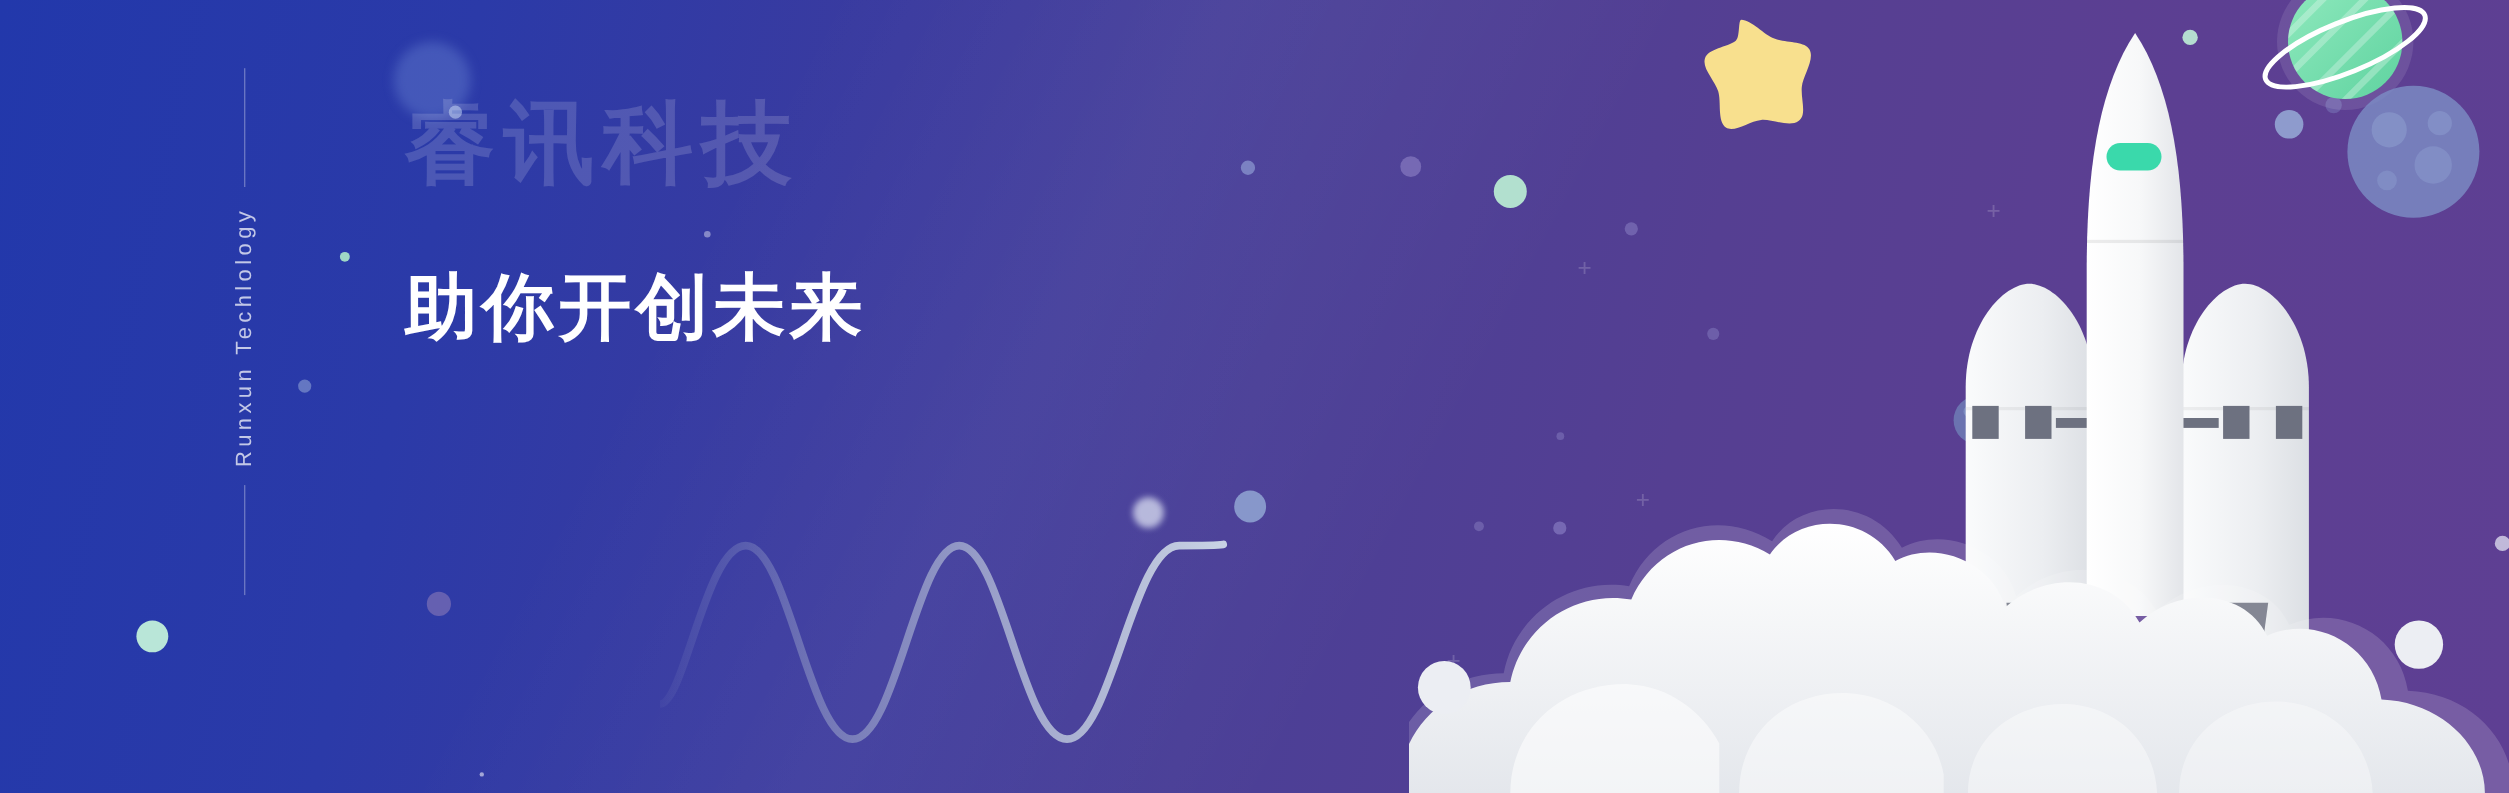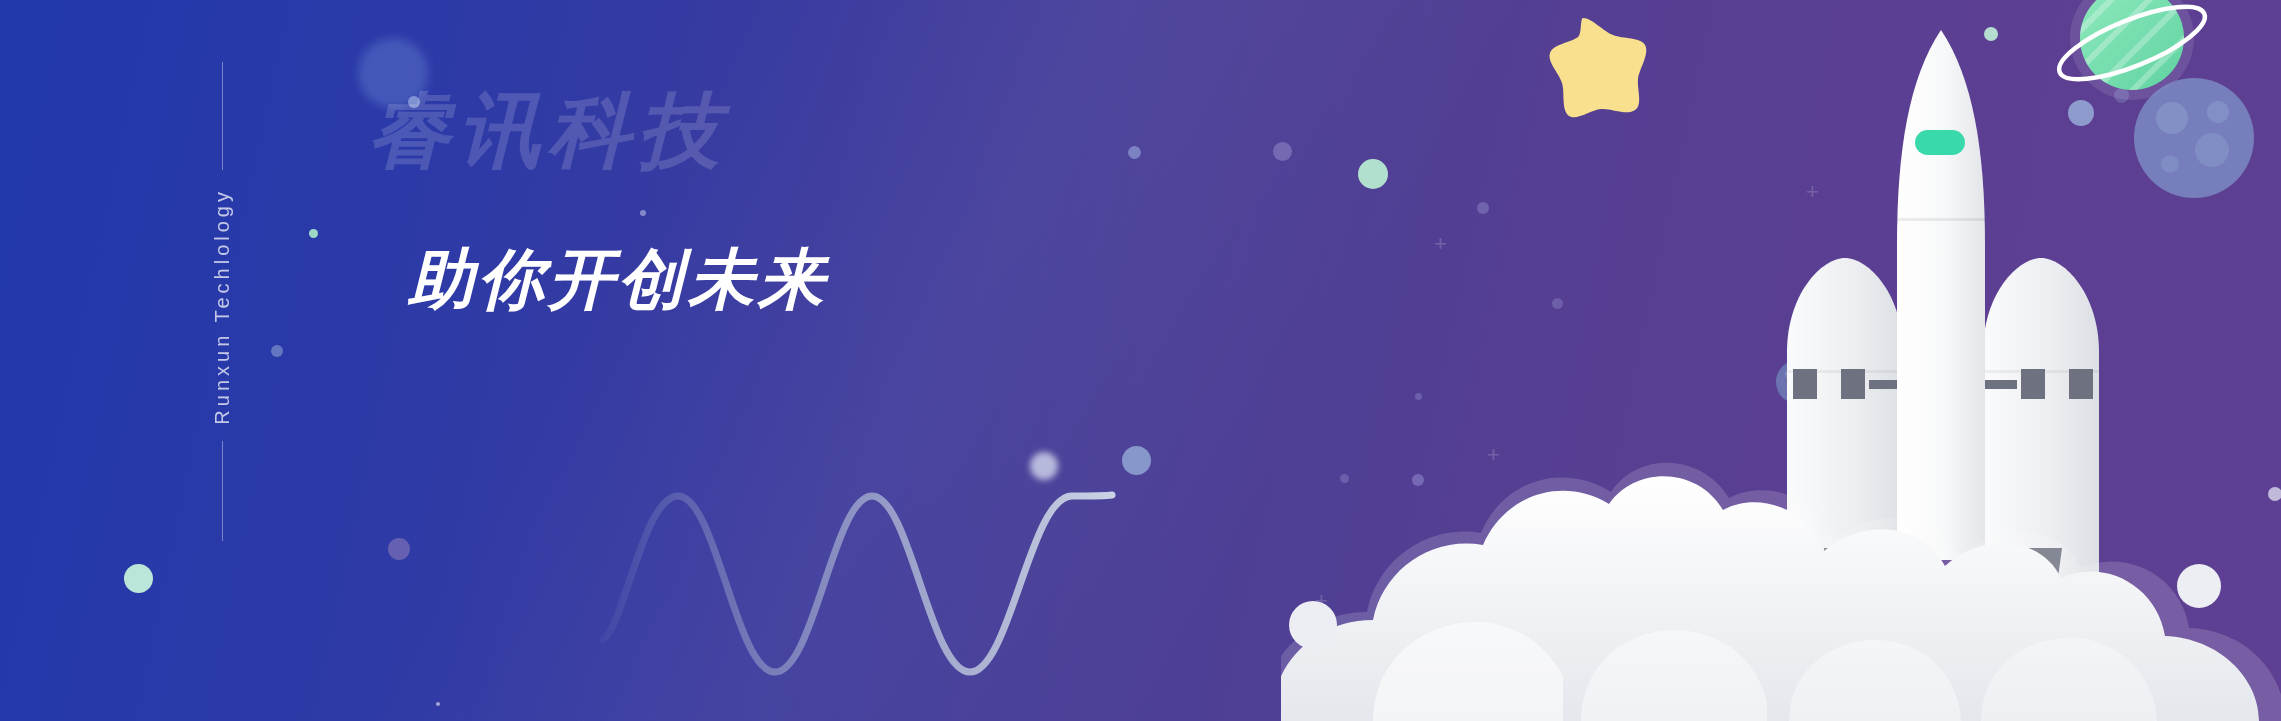--- a/index.html
+++ b/index.html
@@ -56,21 +56,21 @@
     transform: rotate(180deg);
     color: rgba(255,255,255,0.72);
     font-size: 20px;
     letter-spacing: 4px;
     margin-top: 18px;
     white-space: nowrap;
     font-family: "Liberation Sans", sans-serif;
   }
 
   
-  .copy { position: absolute; left: 368px; top: 0; width: 900px; height: 687px; font-style: italic; }
+  .copy { position: absolute; left: 368px; top: 0; width: 900px; height: 687px; }
 
   .ghost-title {
     position: absolute;
     left: 0;
     top: 90px;
     font-size: 82px;
     font-weight: bold;
     letter-spacing: 8px;
     color: rgba(255,255,255,0.155);
     line-height: 1;
@@ -81,21 +81,20 @@
     position: absolute;
     left: 0;
     top: 202px;
     font-size: 66px;
     font-weight: bold;
     letter-spacing: 4px;
     color: #ffffff;
     line-height: 1;
     white-space: nowrap;
     font-family: "Liberation Sans", "DejaVu Sans", sans-serif;
-    margin-left: 40px;
   }
   .desc {
     position: absolute;
     left: 0;
     top: 330px;
     width: 790px;
     font-size: 27px;
     line-height: 1.52;
     letter-spacing: 1px;
     color: rgba(255,255,255,0.94);

